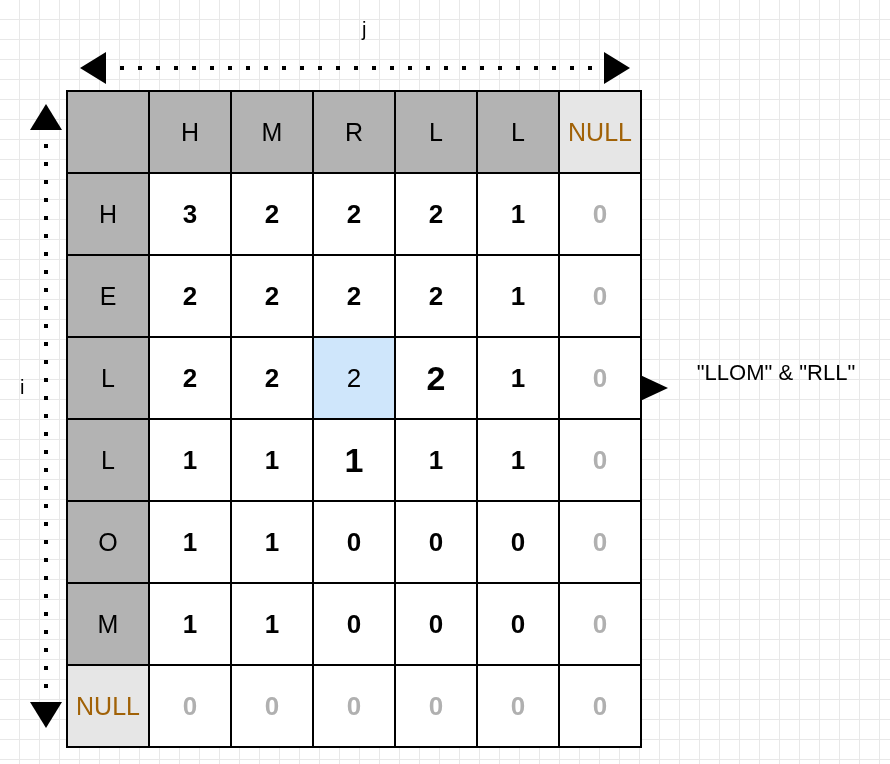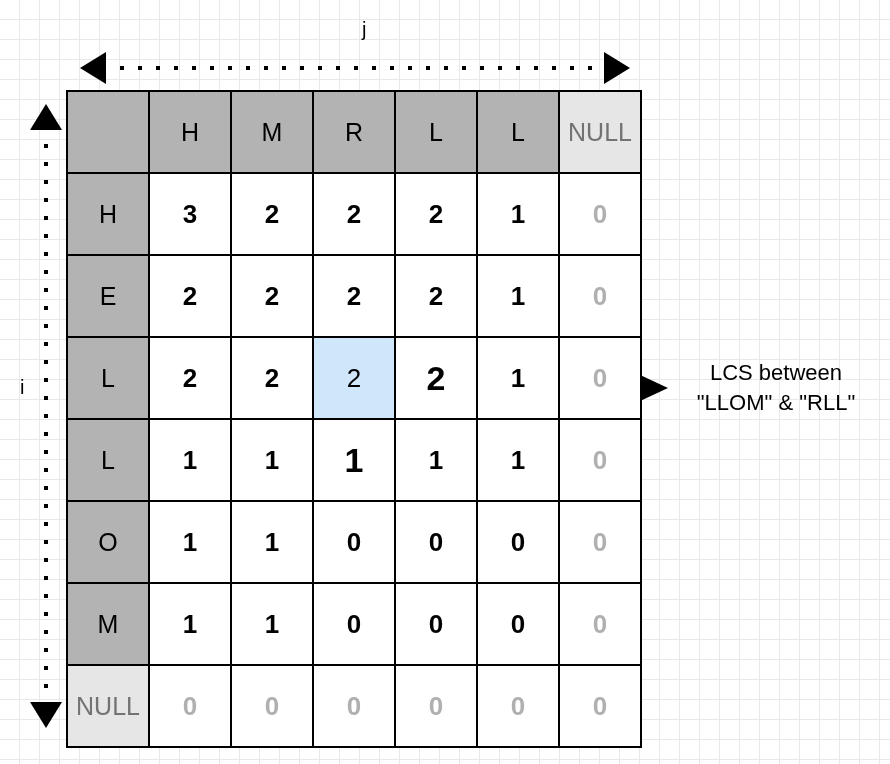--- a/index.html
+++ b/index.html
@@ -53,21 +53,21 @@
   }
   .hdr {
     background: #b3b3b3 !important;
     font-size: 25px;
     color: #000000;
     font-weight: normal;
   }
   .hdr-null {
     background: #e6e6e6 !important;
     font-size: 25px;
-    color: #737373;
+    color: #a16207;
     font-weight: normal;
   }
   .corner {
     background: #b3b3b3 !important;
   }
   .val {
     font-size: 26px;
     font-weight: bold;
     color: #000000;
   }
@@ -140,21 +140,20 @@
   <polygon points="2,26 34,26 18,0" fill="#000000"></polygon>
   <polygon points="2,598 34,598 18,624" fill="#000000"></polygon>
 </svg>
 
 <svg class="axis-svg" id="pointer-svg" width="290" height="36">
   <line x1="2" y1="18" x2="262" y2="18" stroke="#000000" stroke-width="4" stroke-dasharray="4 14" stroke-linecap="butt"></line>
   <polygon points="258,4 258,32 288,18" fill="#000000"></polygon>
 </svg>
 
 <div id="lcs-annotation">
-  <div>LCS between</div>
   <div>"LLOM" &amp; "RLL"</div>
 </div>
 
 <table id="matrix">
   <tbody>
     <tr>
       <td class="corner"></td>
       <td class="hdr">H</td>
       <td class="hdr">M</td>
       <td class="hdr">R</td>

